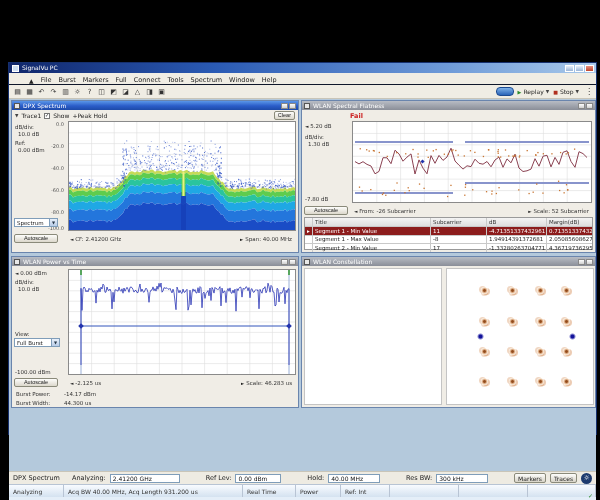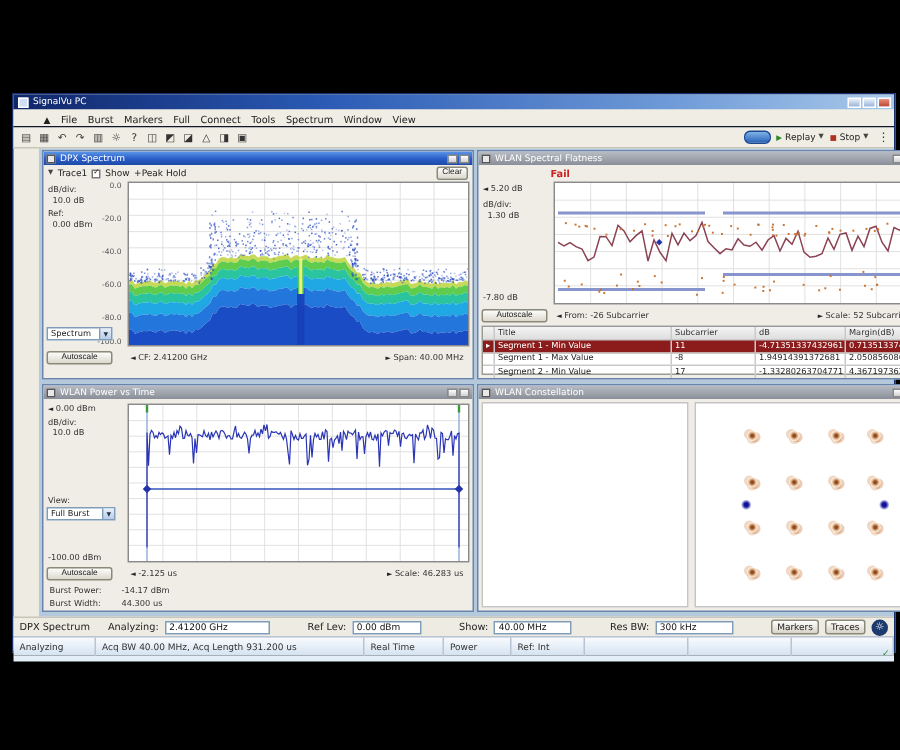--- a/index.html
+++ b/index.html
@@ -22,21 +22,21 @@
   .toolbar{height:13px;background:#f0ede4;border-bottom:1px solid #c9c5b8;display:flex;align-items:center;padding:0 3px;}
   .ticon{width:11px;height:11px;border:1px solid transparent;display:flex;align-items:center;justify-content:center;
          font-size:7px;color:#333;margin-right:1px;box-sizing:border-box;}
   .tb-right{margin-left:auto;display:flex;align-items:center;gap:4px;}
   .pill{width:16px;height:7px;border-radius:4px;background:linear-gradient(#7fb2e8,#2a64b8);border:1px solid #1c4a90;}
   .tbtxt{font-size:6px;color:#222;display:flex;align-items:center;gap:2px;}
   .tbtxt .g{color:#2a8a2a;font-size:5px;} .tbtxt .r{color:#b03020;font-size:5px;}
   .dd{font-size:4.5px;color:#444;}
   .tb-more{font-size:8px;color:#333;margin-left:2px;}
   
-  .workspace{position:relative;height:312px;background:#b4c9dc;margin-left:17px;}
+  .workspace{position:relative;height:372px;background:#b4c9dc;}
   .panel{position:absolute;background:#f0ede6;border:1px solid #6a85ad;box-sizing:border-box;overflow:hidden;}
   .ptitle{height:9px;display:flex;align-items:center;padding:0 2px;color:#fff;font-size:6px;line-height:6px;}
   .ptitle.blue{background:linear-gradient(180deg,#5a96e8 0%,#2a5cc8 55%,#1d4aa8 100%);}
   .ptitle.gray{background:linear-gradient(180deg,#b8bcc4 0%,#8a8e98 100%);}
   .pticon{width:4px;height:4px;background:#e8e8e8;border:1px solid #555;margin-right:3px;}
   .ptxt{flex:1;white-space:nowrap;}
   .pbtns{display:flex;gap:1px;}
   .pb{width:7px;height:6px;background:linear-gradient(#fdfdfd,#cfcfcf);border:1px solid #888;box-sizing:border-box;}
   .pctrl{height:11px;display:flex;align-items:center;gap:3px;padding:0 3px;font-size:6px;color:#222;}
   .chkbox{width:6px;height:6px;background:#fff;border:1px solid #777;font-size:5px;line-height:5px;color:#222;
@@ -104,21 +104,21 @@
     <div class="menubar" id="menubar">
       <span class="menu-tri">▲</span>
     <span class="mi">File</span>
         <span class="mi">Burst</span>
         <span class="mi">Markers</span>
         <span class="mi">Full</span>
         <span class="mi">Connect</span>
         <span class="mi">Tools</span>
         <span class="mi">Spectrum</span>
         <span class="mi">Window</span>
-        <span class="mi">View</span>
+        <span class="mi">Help</span>
       </div>
 
     <div class="toolbar">
       <span id="toolicons" style="display:flex;">
           <span class="ticon">▤</span>
           <span class="ticon">▦</span>
           <span class="ticon">↶</span>
           <span class="ticon">↷</span>
           <span class="ticon">▥</span>
           <span class="ticon">☼</span>
@@ -1235,21 +1235,21 @@
     </div>
 
     <div class="settingsbar">
       <span style="margin-right:8px;">DPX Spectrum</span>
       <span>Analyzing:</span>
       <span class="fld" style="width:70px;">2.41200 GHz</span>
       <span class="spacer"></span>
       <span>Ref Lev:</span>
       <span class="fld" style="width:46px;">0.00 dBm</span>
       <span class="spacer"></span>
-      <span>Show:</span>
+      <span>Hold:</span>
       <span class="fld" style="width:52px;">40.00 MHz</span>
       <span class="spacer"></span>
       <span>Res BW:</span>
       <span class="fld" style="width:52px;">300 kHz</span>
       <span class="spacer"></span>
       <span class="sbtn">Markers</span>
       <span class="sbtn">Traces</span>
       <span class="gear">☼</span>
     </div>
 

